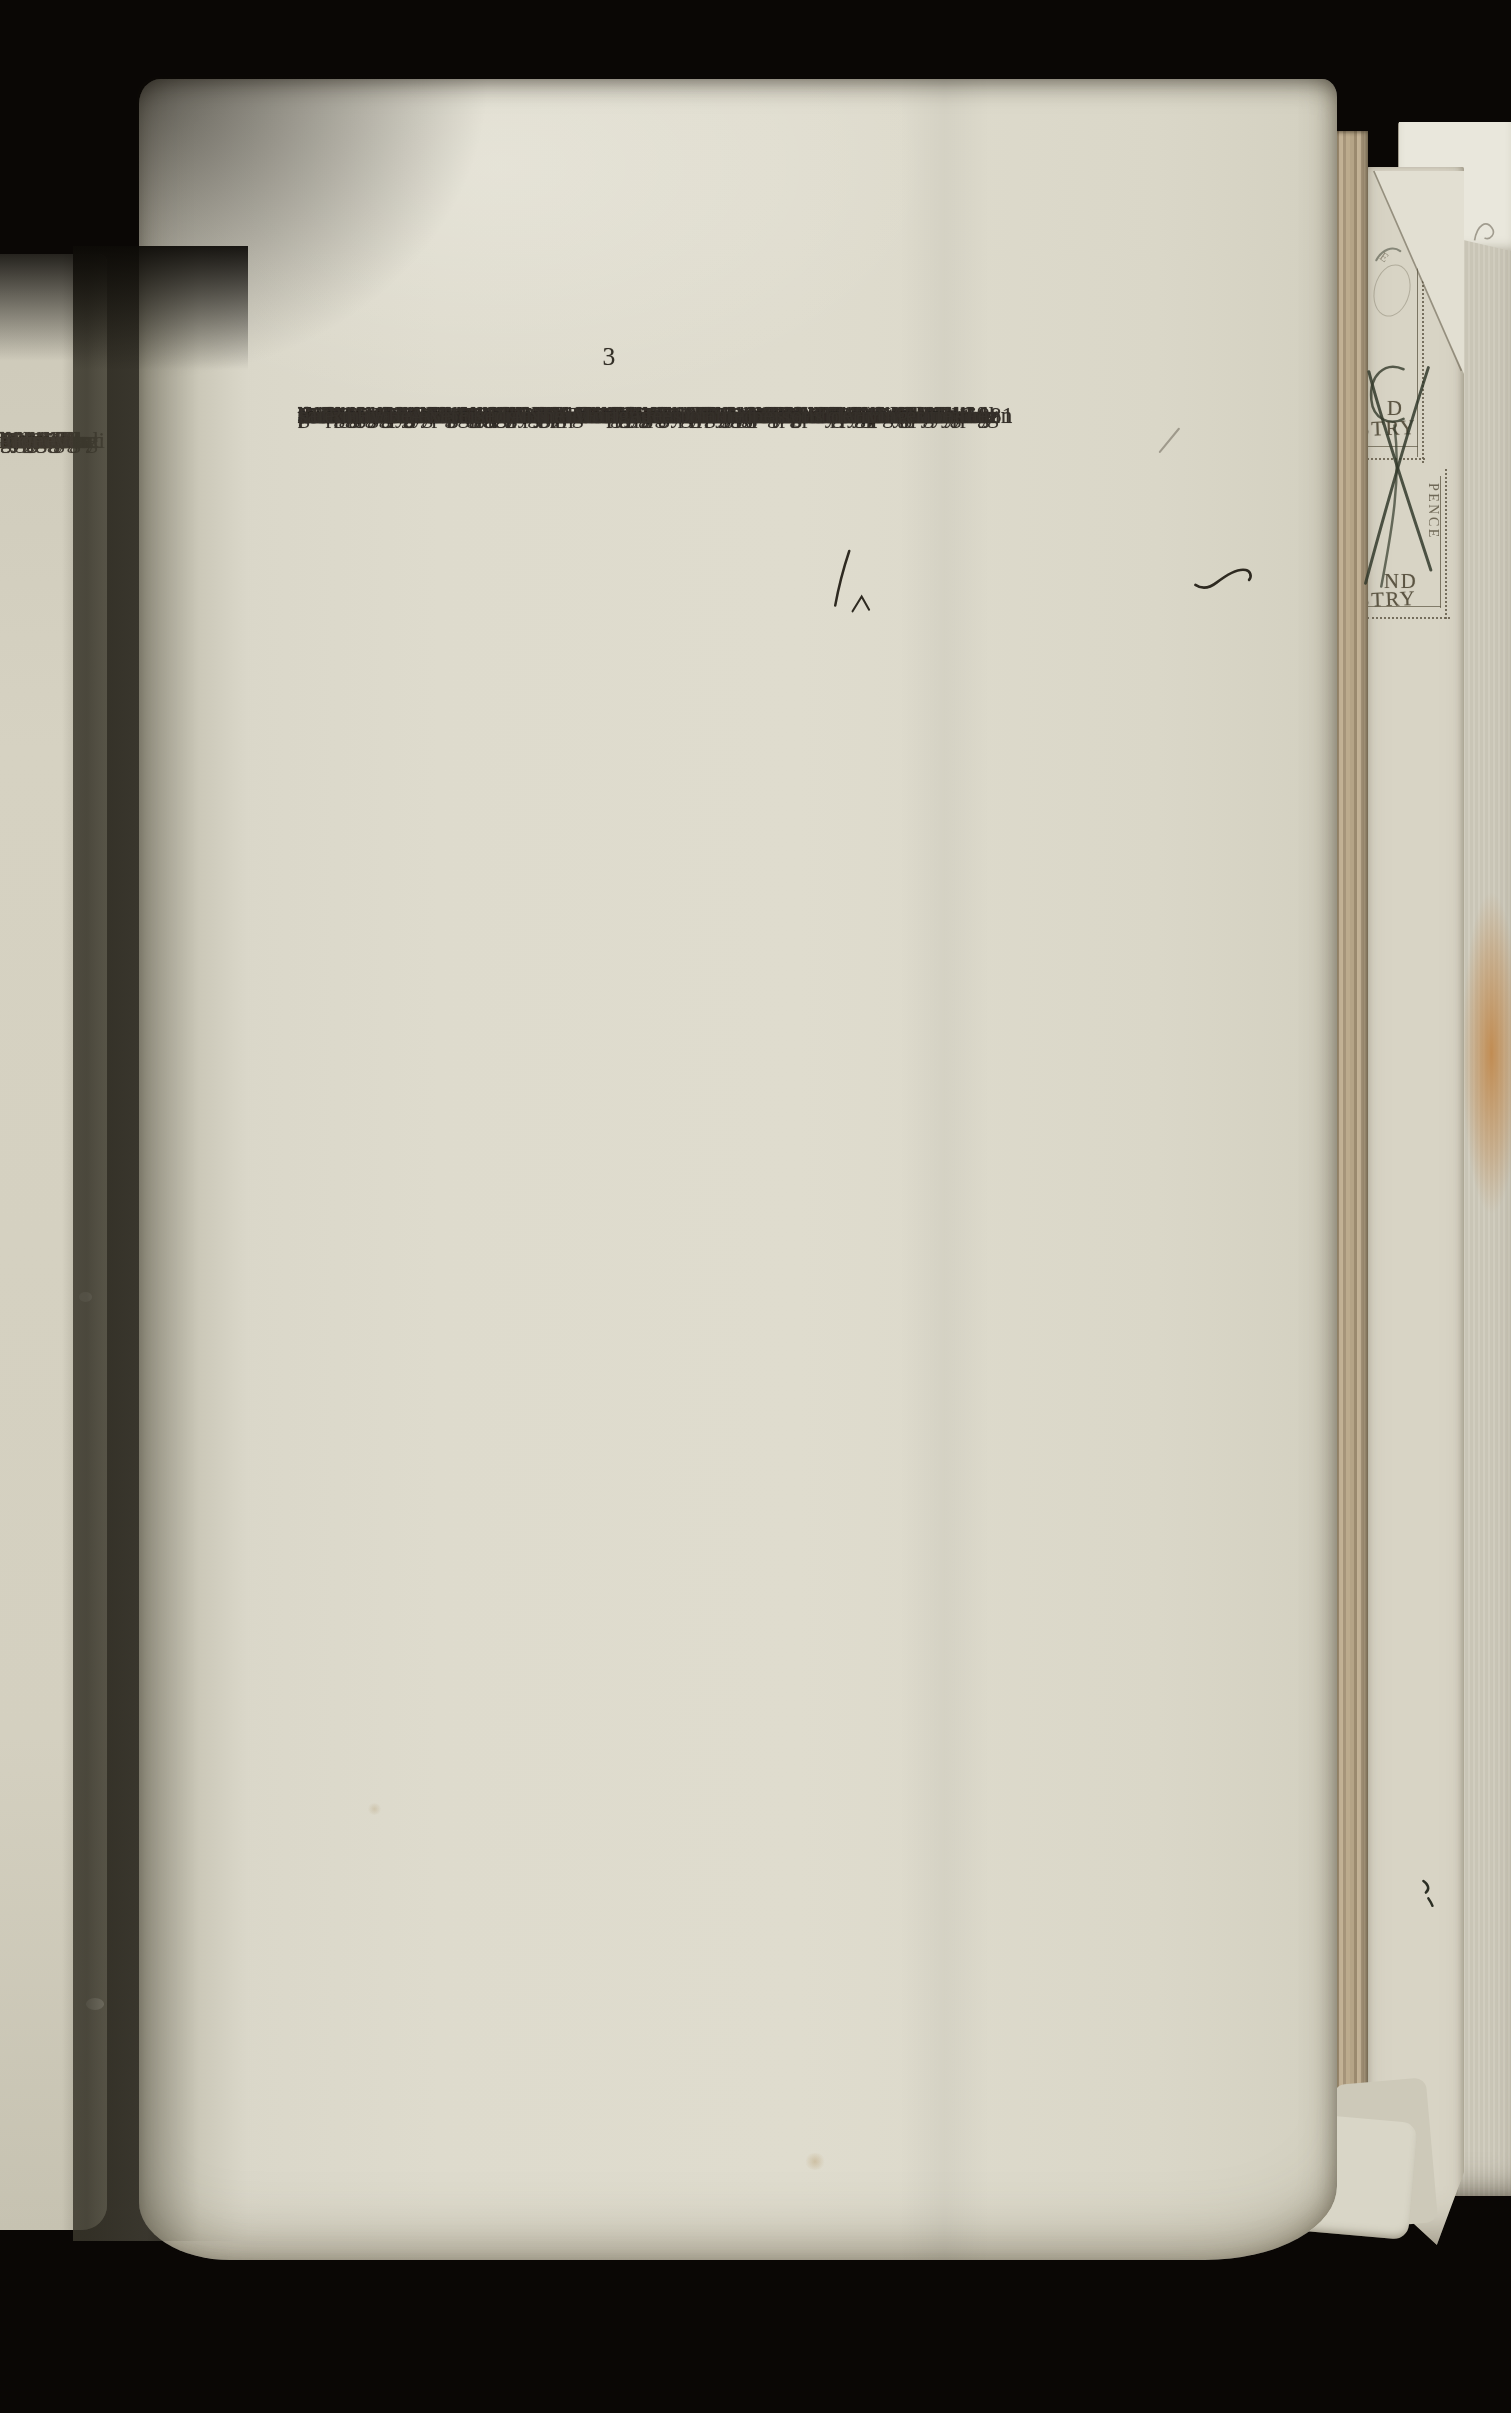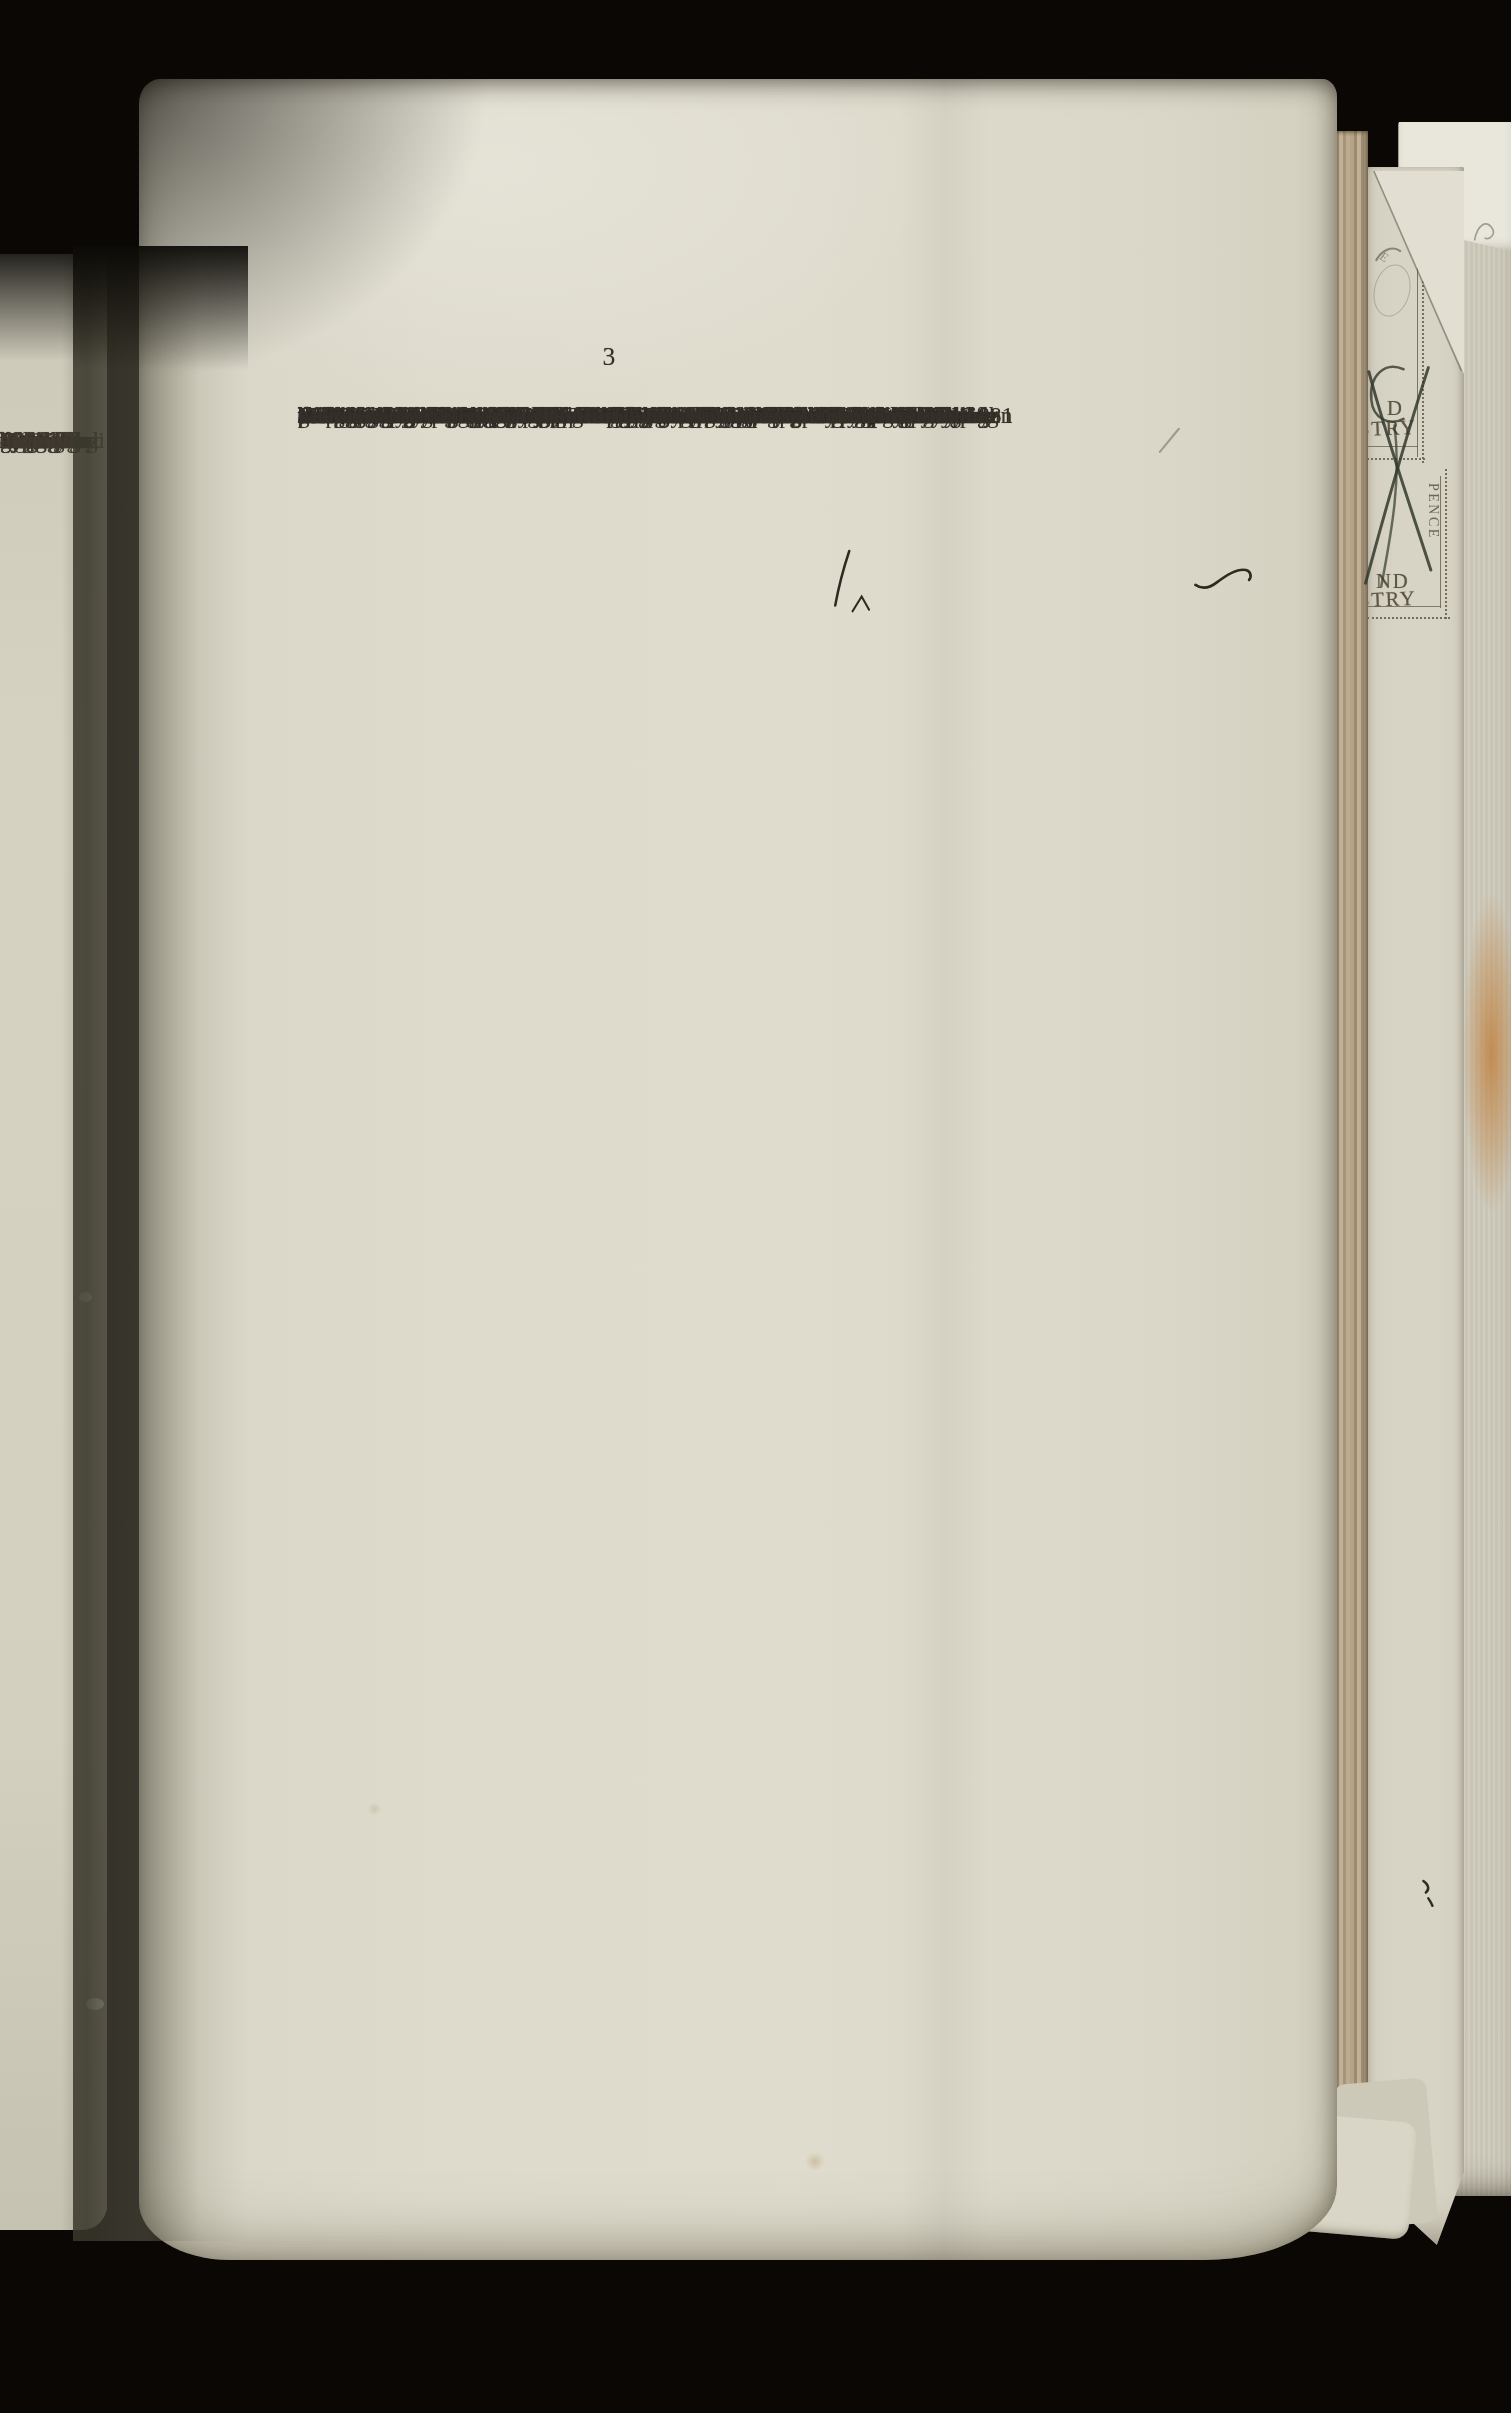--- a/index.html
+++ b/index.html
@@ -107,21 +107,21 @@
     <div class="frame-v" style="left:50px;top:85px;height:205px;"></div>
     <div class="perf-v" style="left:55px;top:78px;height:218px;"></div>
     <div class="stamp-text" style="left:1.7px;top:230px;width:35px;text-align:right;">D</div>
     <div class="stamp-text" style="left:-9px;top:250px;transform:rotate(-2deg);">STRY</div>
     <div class="frame-h" style="left:0;top:279px;width:51px;"></div>
     <div class="perf-h" style="left:0;top:291px;width:58px;"></div>
 
     <div class="frame-v" style="left:73px;top:309px;height:132px;"></div>
     <div class="perf-v" style="left:78px;top:302px;height:150px;"></div>
     <div class="stamp-vertical" style="left:58px;top:316px;height:89px;">PENCE</div>
-    <div class="stamp-text" style="left:9px;top:403px;">ND</div>
+    <div class="stamp-text" style="left:17px;top:403px;">ND</div>
     <div class="stamp-text" style="left:-9px;top:421px;transform:rotate(-2deg);">STRY</div>
     <div class="frame-h" style="left:0;top:439px;width:74px;"></div>
     <div class="perf-h" style="left:0;top:450px;width:83px;"></div>
 
     <div class="fold-face"></div>
   </div>
 
   <div class="fore-edge z5"></div>
 
   <div class="tab-b z6"></div>

